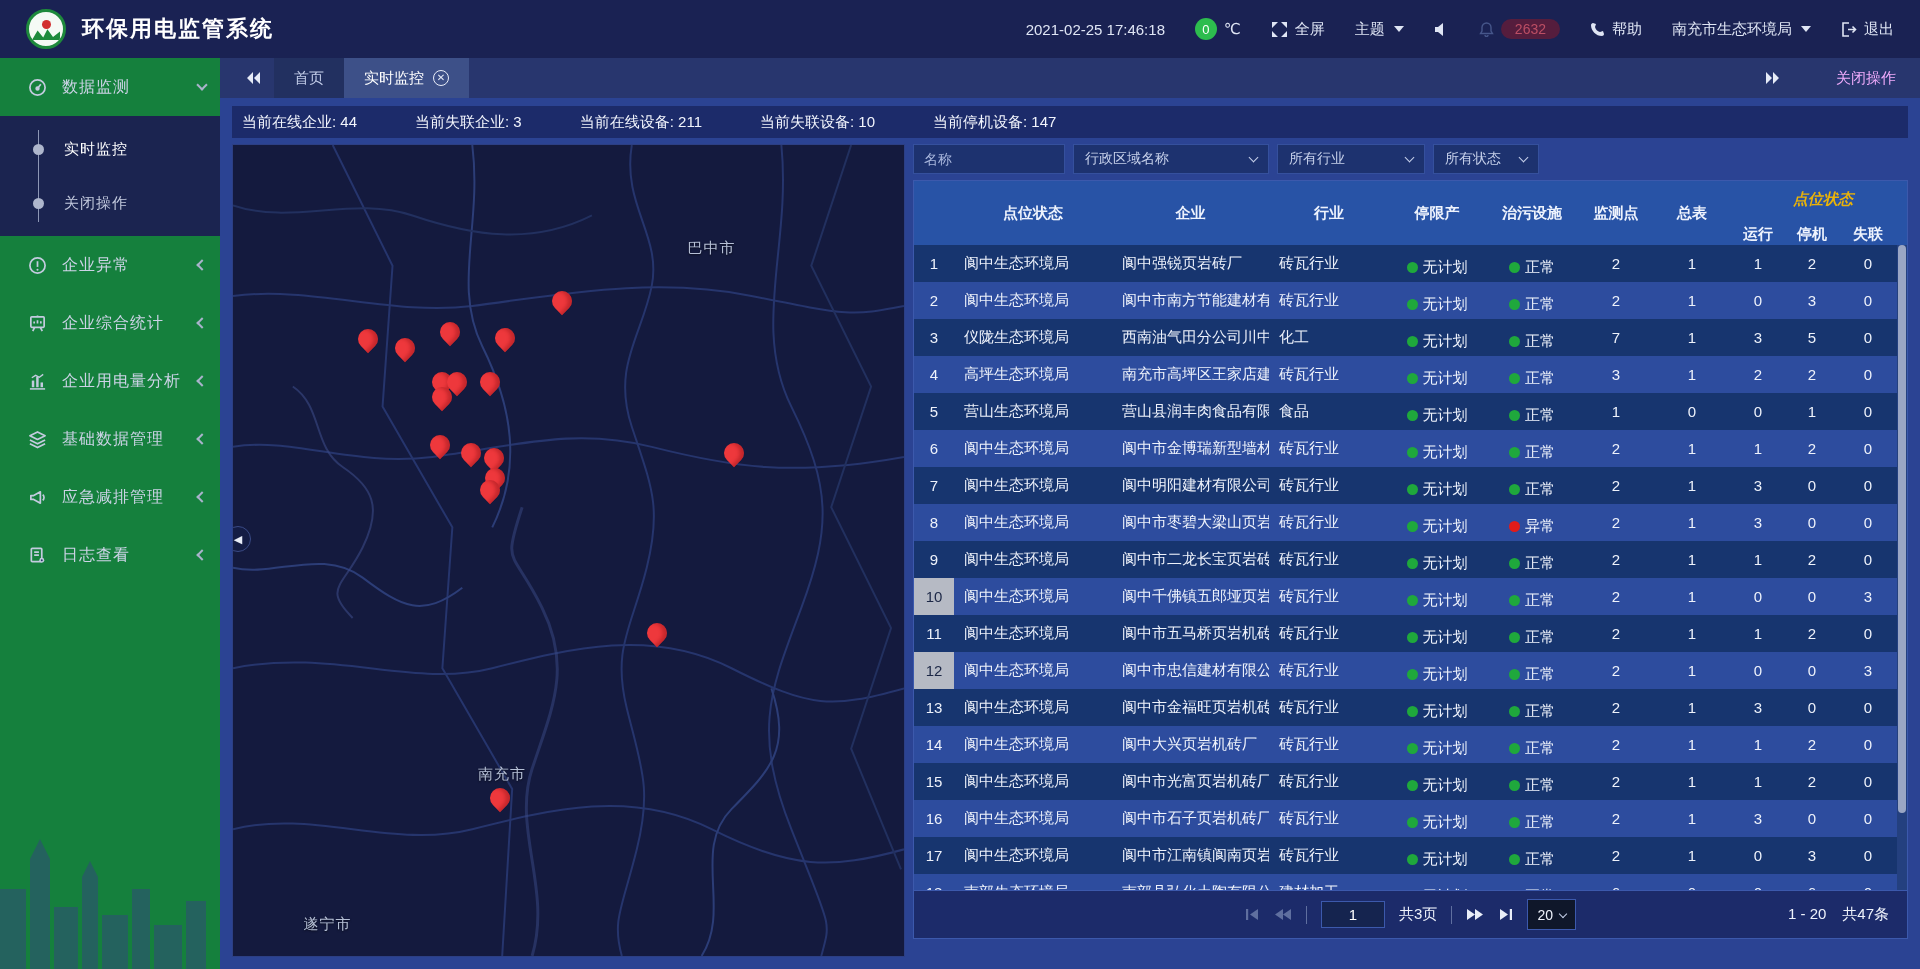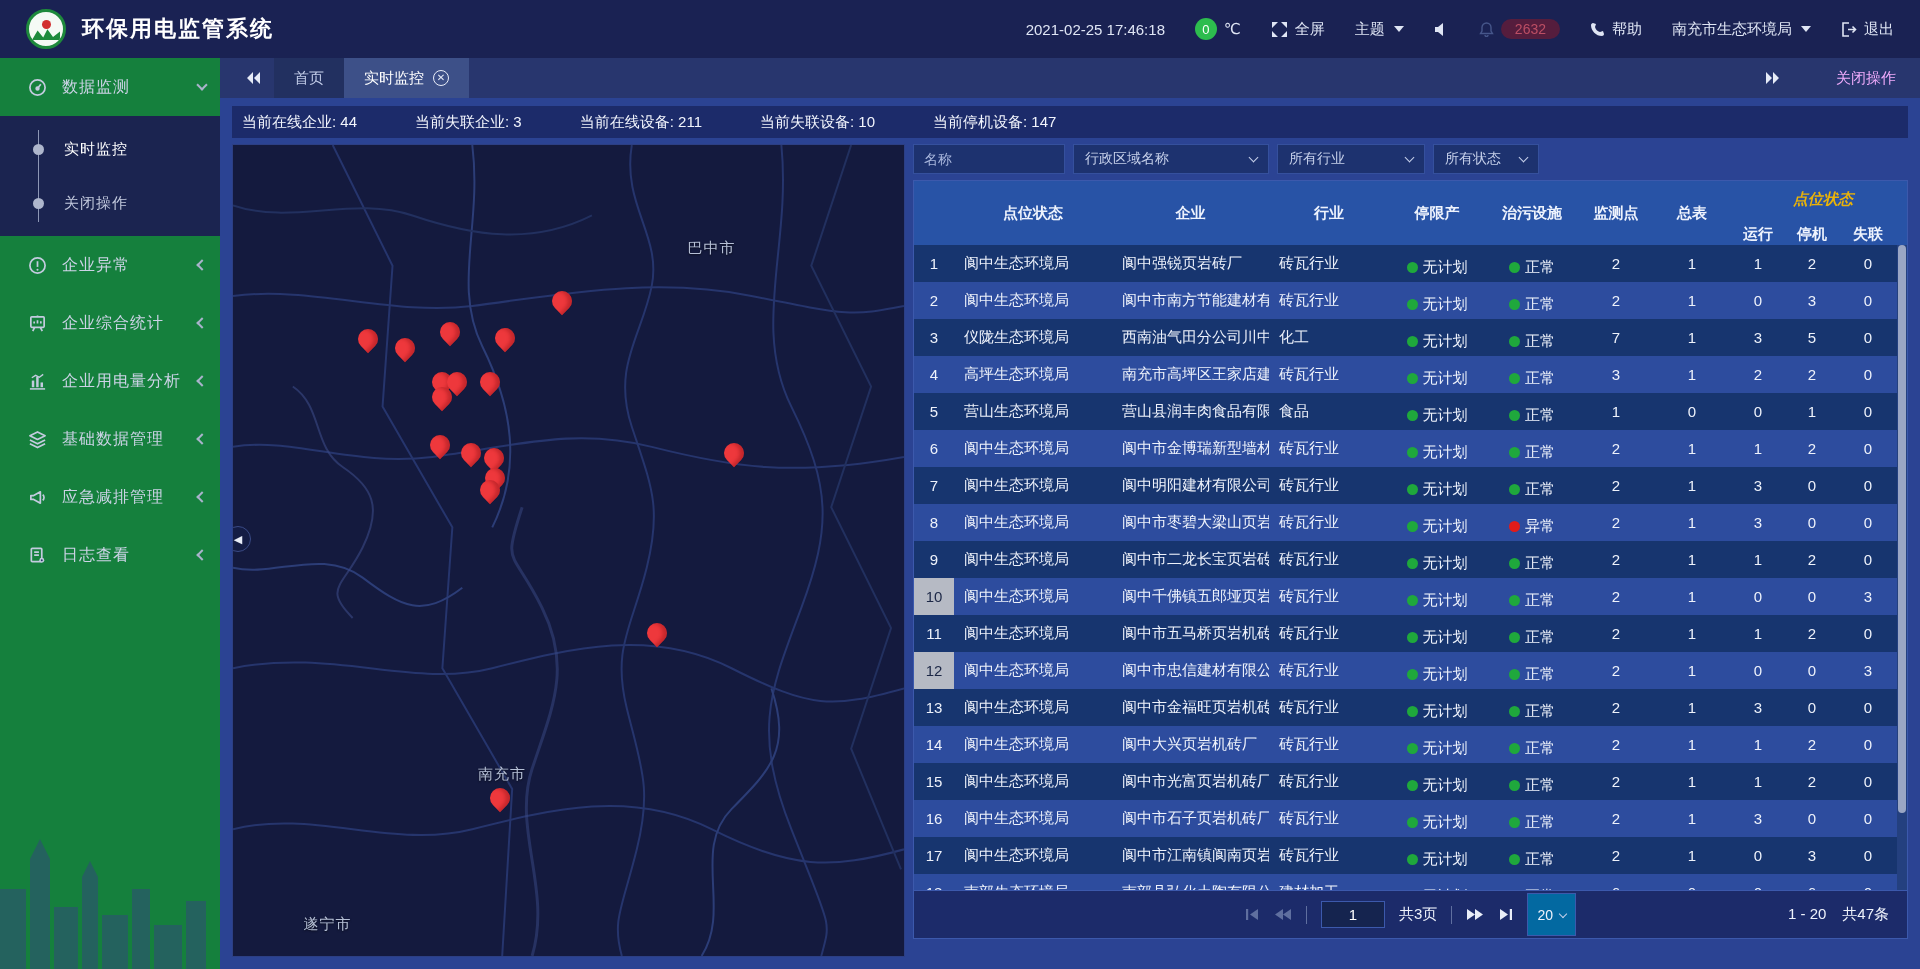--- a/index.html
+++ b/index.html
@@ -96,21 +96,21 @@
   .c-status { justify-content:center; gap:5px;margin-top:8px; }
   .sdot { width:11px; height:11px; border-radius:50%; flex:0 0 auto; }
 
   .pagerbar { height:48px; background:#1c2b6a; flex:0 0 auto; display:flex; align-items:center; padding:0 18px; font-size:15px; position:relative; border-top:1px solid #3c59ac; }
   .pg-center { margin:0 auto; display:flex; align-items:center; gap:14px; }
   .pg-btn { display:flex; align-items:center; cursor:pointer; }
   .pg-btn svg { display:block; }
   .pg-sep { width:1px; height:18px; background:#5f6f9f; }
   .pg-input { width:64px; height:27px; background:#15244f; border:1px solid #3c59ac; color:#fff; text-align:center; font-size:15px; font-family:inherit; outline:none; }
   .pg-pages { color:#eef2fb; }
-  .pg-size { height:43px; background:#0369a1; border:1px solid #3c59ac; padding:0 9px; display:flex; align-items:center; gap:7px; cursor:pointer; color:#eef2fb; font-size:14px; }
+  .pg-size { height:31px; background:#0f172a; border:1px solid #3c59ac; padding:0 9px; display:flex; align-items:center; gap:7px; cursor:pointer; color:#eef2fb; font-size:14px; }
   .pg-size .schev { width:6px; height:6px; border-right:1.6px solid #c6d0ea; border-bottom:1.6px solid #c6d0ea; transform:rotate(45deg); margin-top:-2px; }
   .pg-range { position:absolute; right:18px; color:#eef2fb; display:flex; gap:16px; }
 </style>
 </head>
 <body>
 
 <div class="app">
 
   <header class="hdr">
     <div class="logo"></div>

